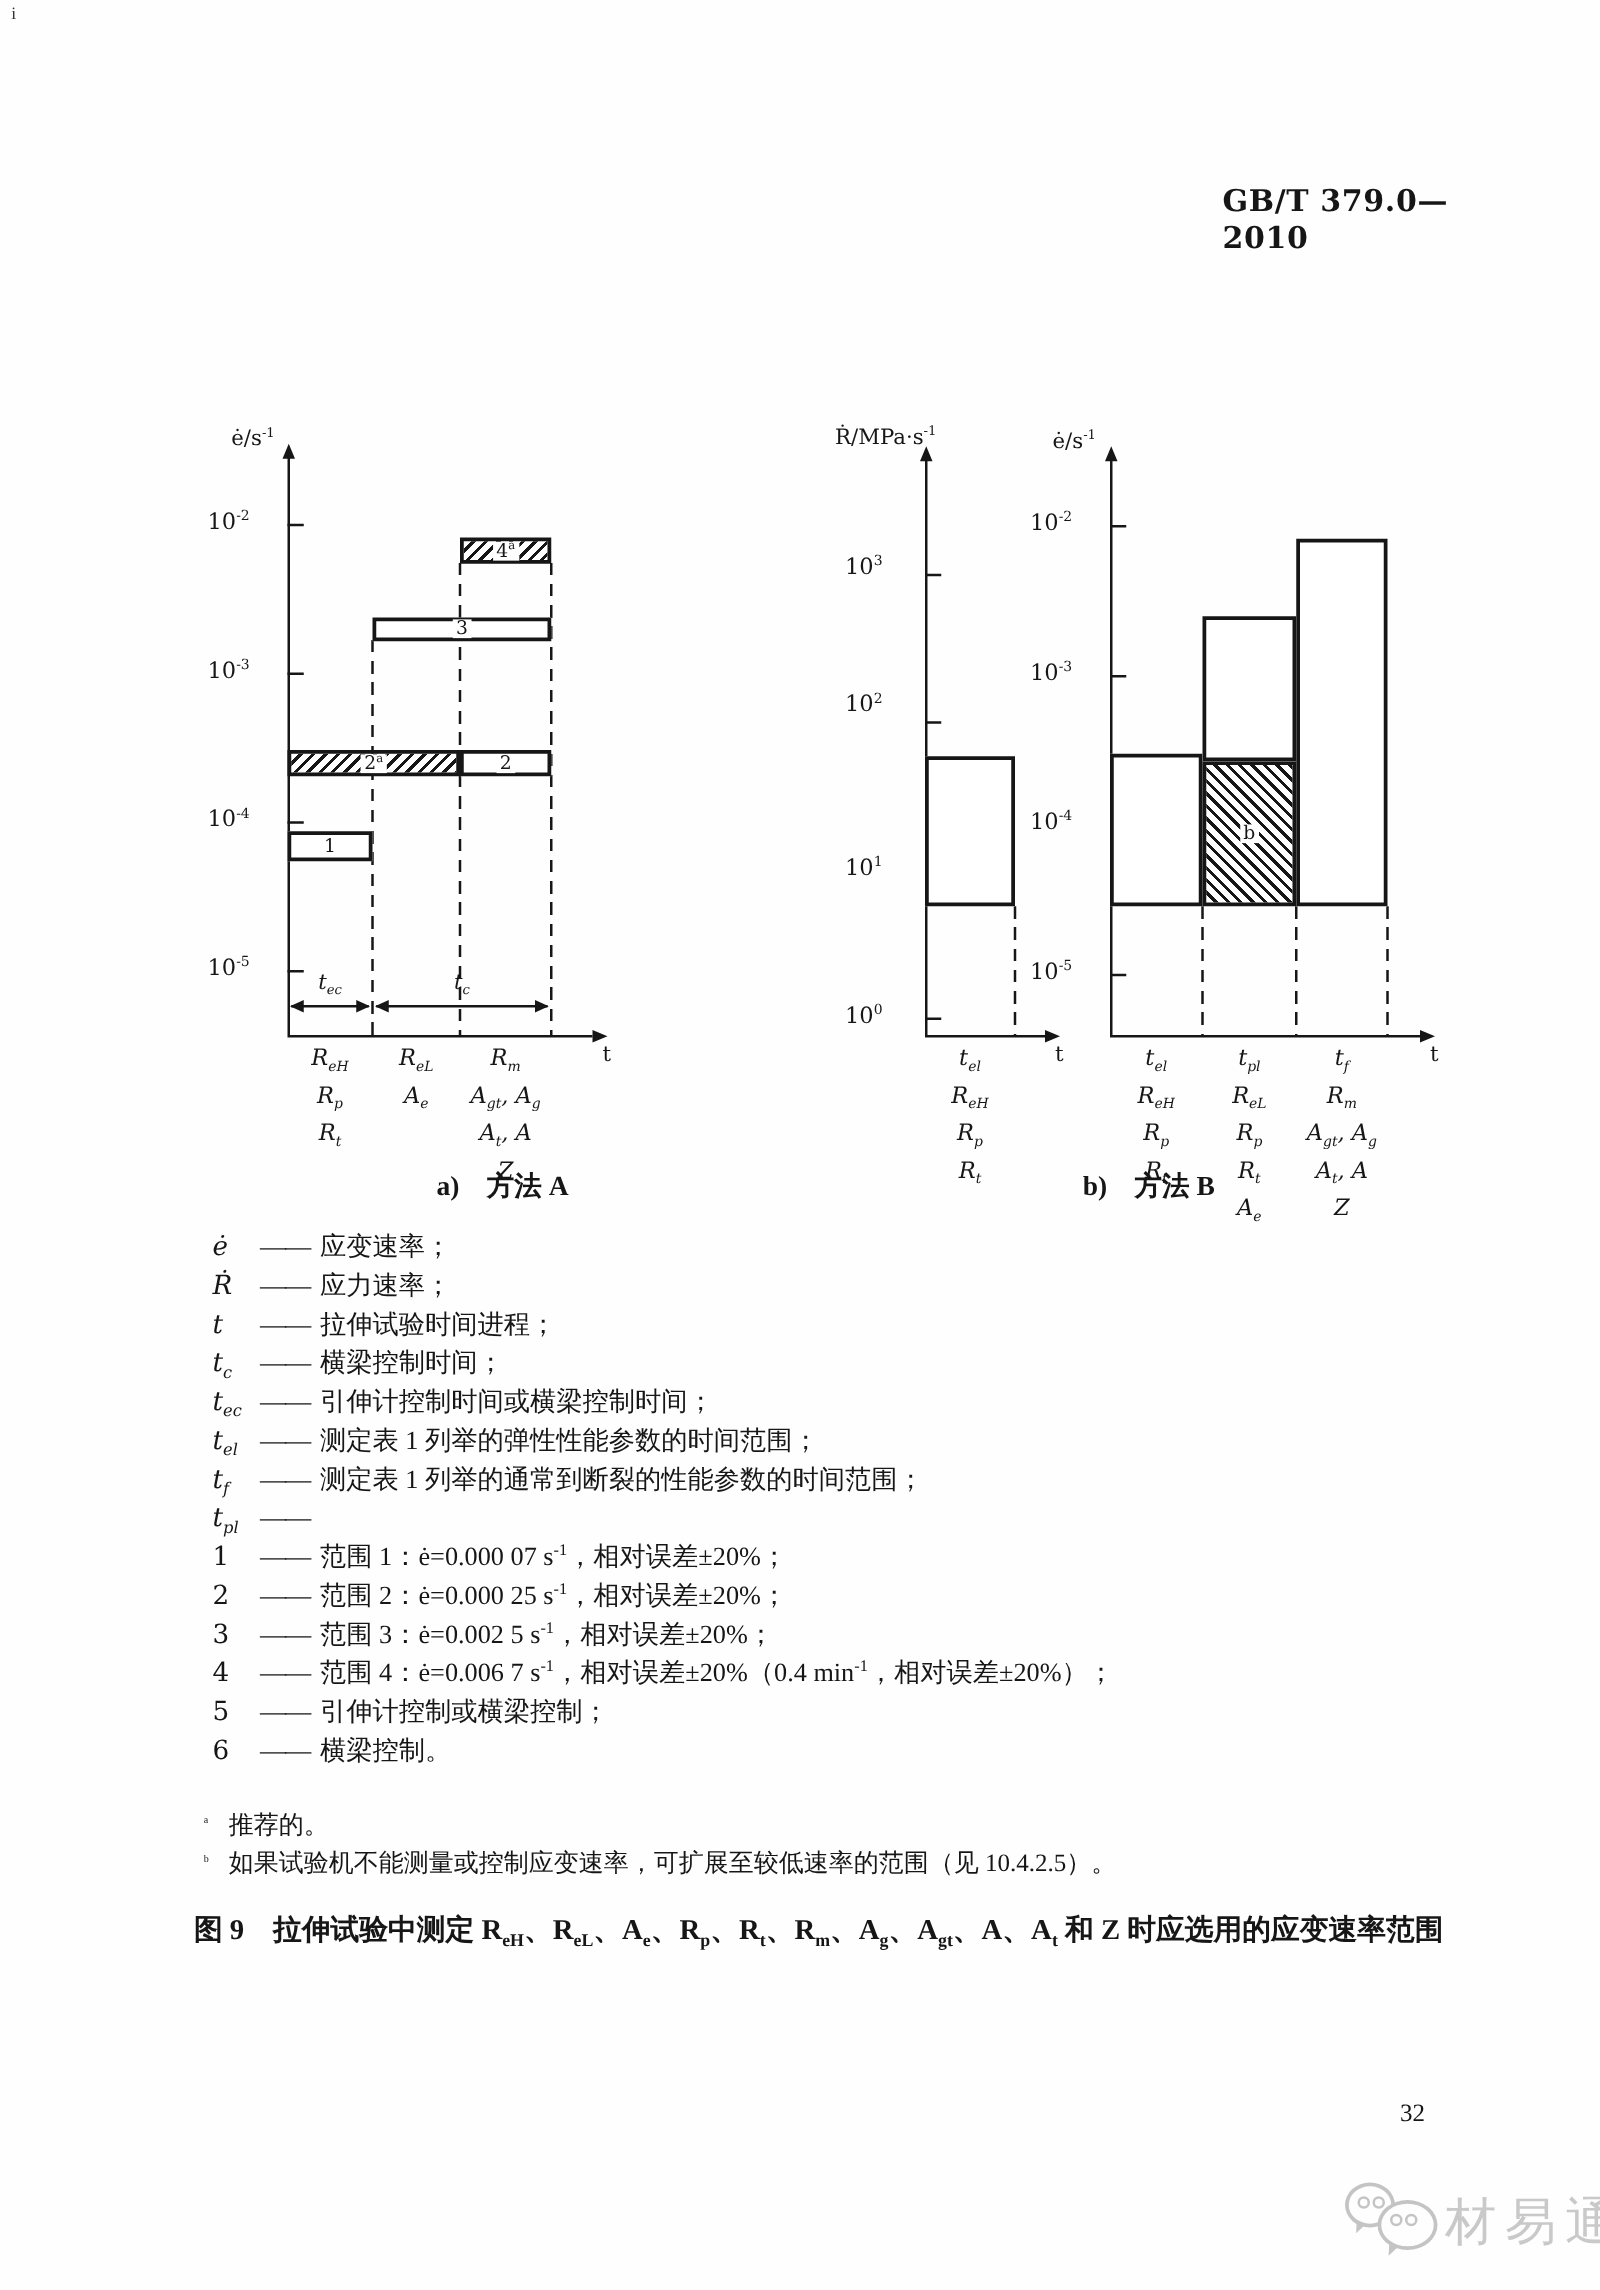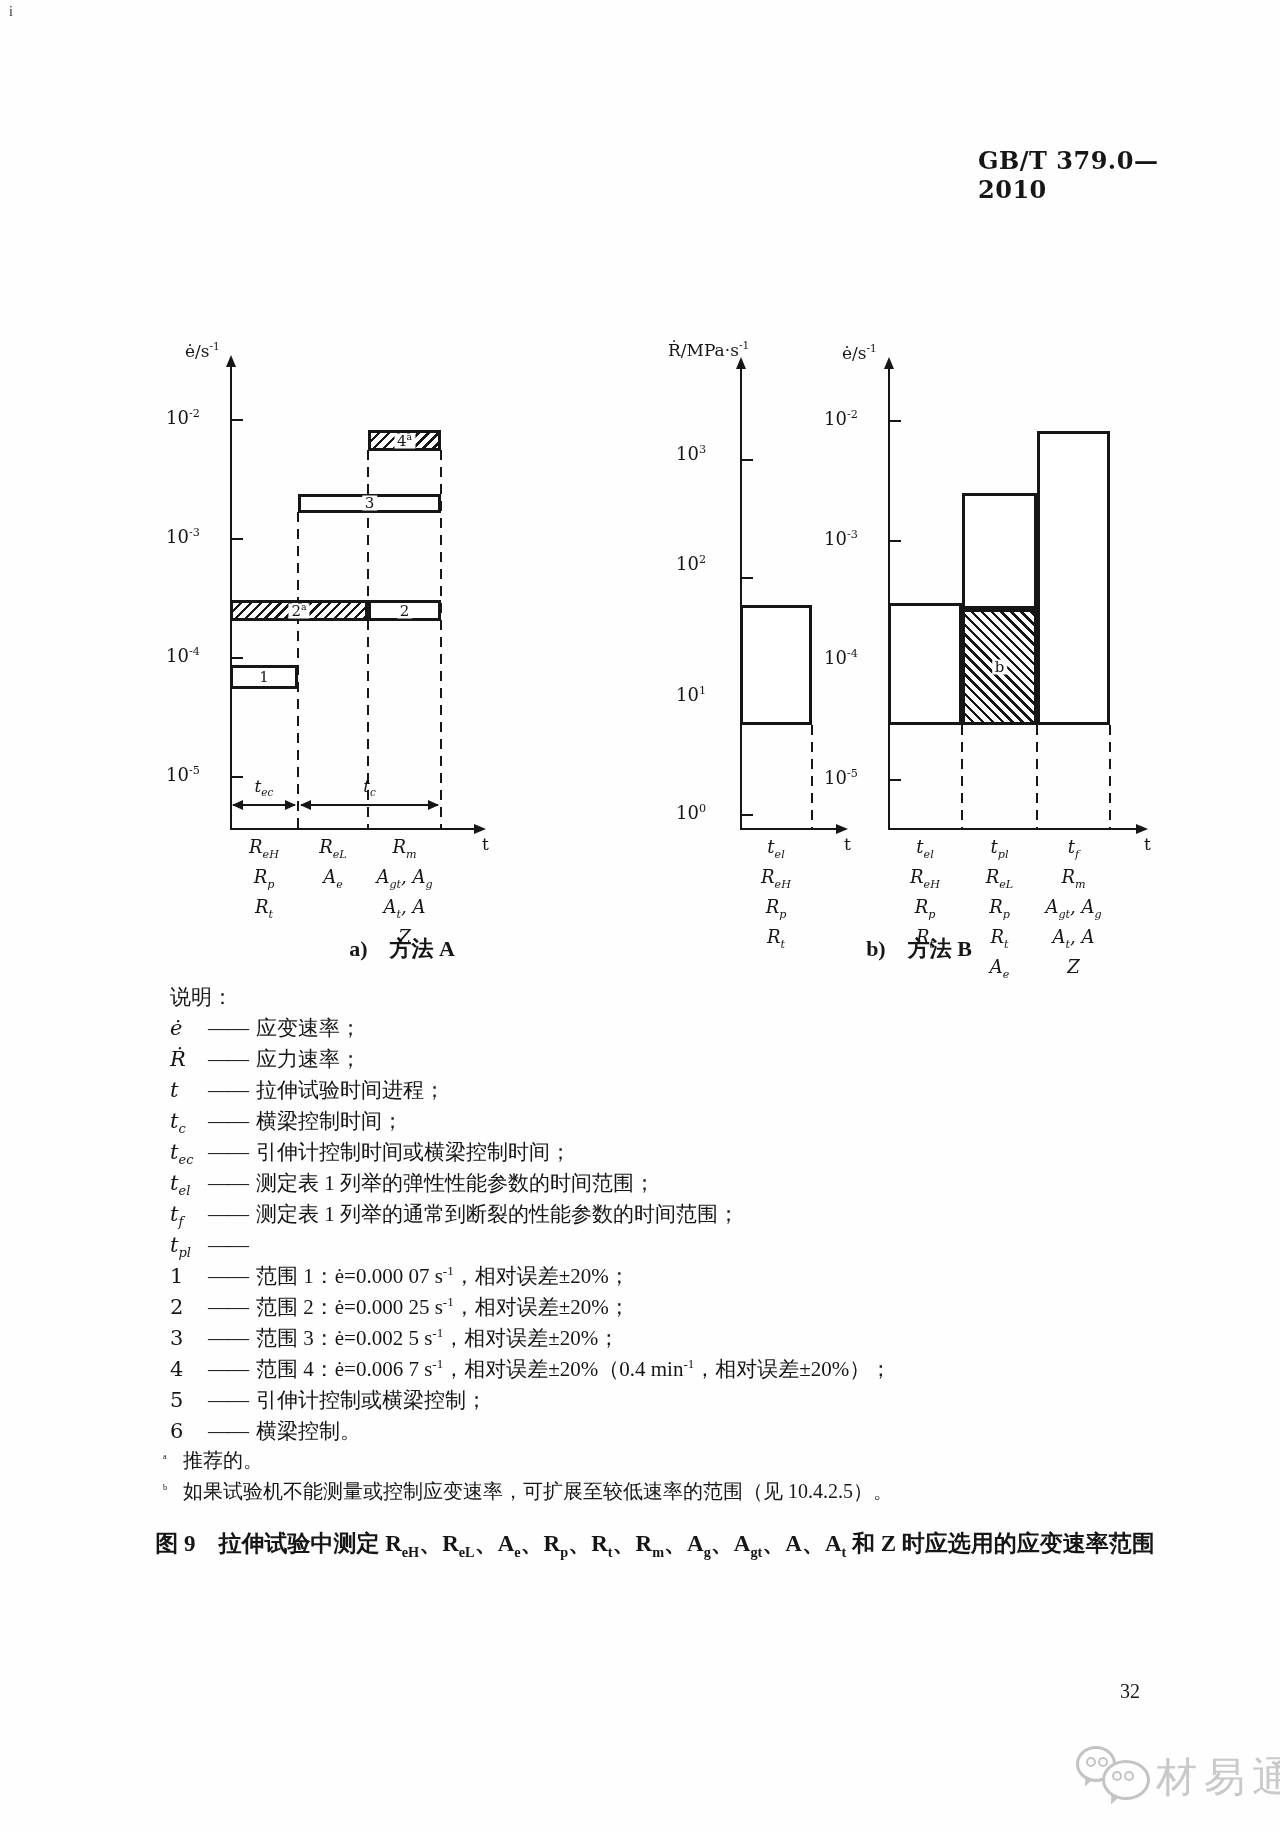--- a/index.html
+++ b/index.html
@@ -158,21 +158,20 @@
       <div class="glab" style="position: absolute; left: 993.5px; top: 898px; width: 160px;">A<sub>gt</sub>, A<sub>g</sub></div>
       <div class="glab" style="position: absolute; left: 993.5px; top: 928px; width: 160px;">A<sub>t</sub>, A</div>
       <div class="glab" style="position: absolute; left: 993.5px; top: 958px; width: 160px;">Z</div>
       <div class="axlab" style="position: absolute; left: 1144px; top: 834px;">t</div>
     </div>
 
   <div id="sub-a" class="cap" style="left:402px;top:934px;">a)　方法 A</div>
   <div id="sub-b" class="cap" style="left:919px;top:934px;">b)　方法 B</div>
 
   <div id="legend">
-      <div class="lrow">说明：</div>
       <div class="lrow">
         <span class="lsym">ė</span>
         <span class="ldash">——</span>
         <span class="ltxt">应变速率；</span>
       </div>
       <div class="lrow">
         <span class="lsym">Ṙ</span>
         <span class="ldash">——</span>
         <span class="ltxt">应力速率；</span>
       </div>

